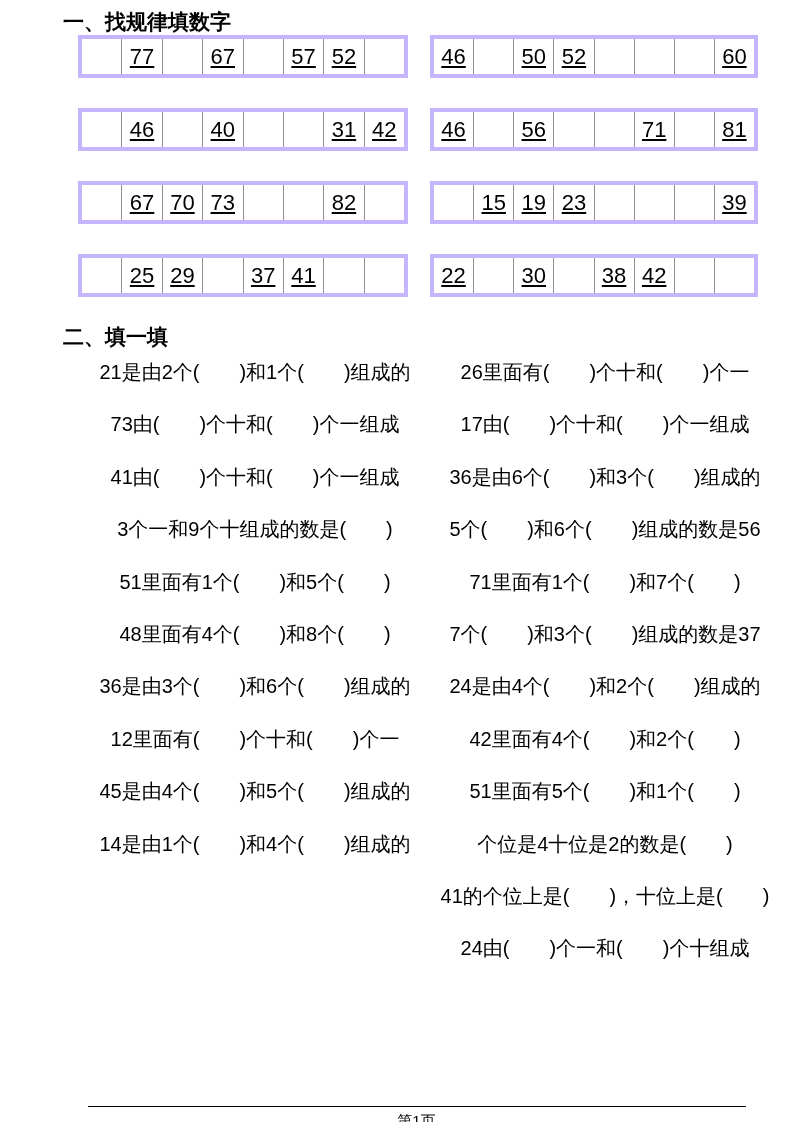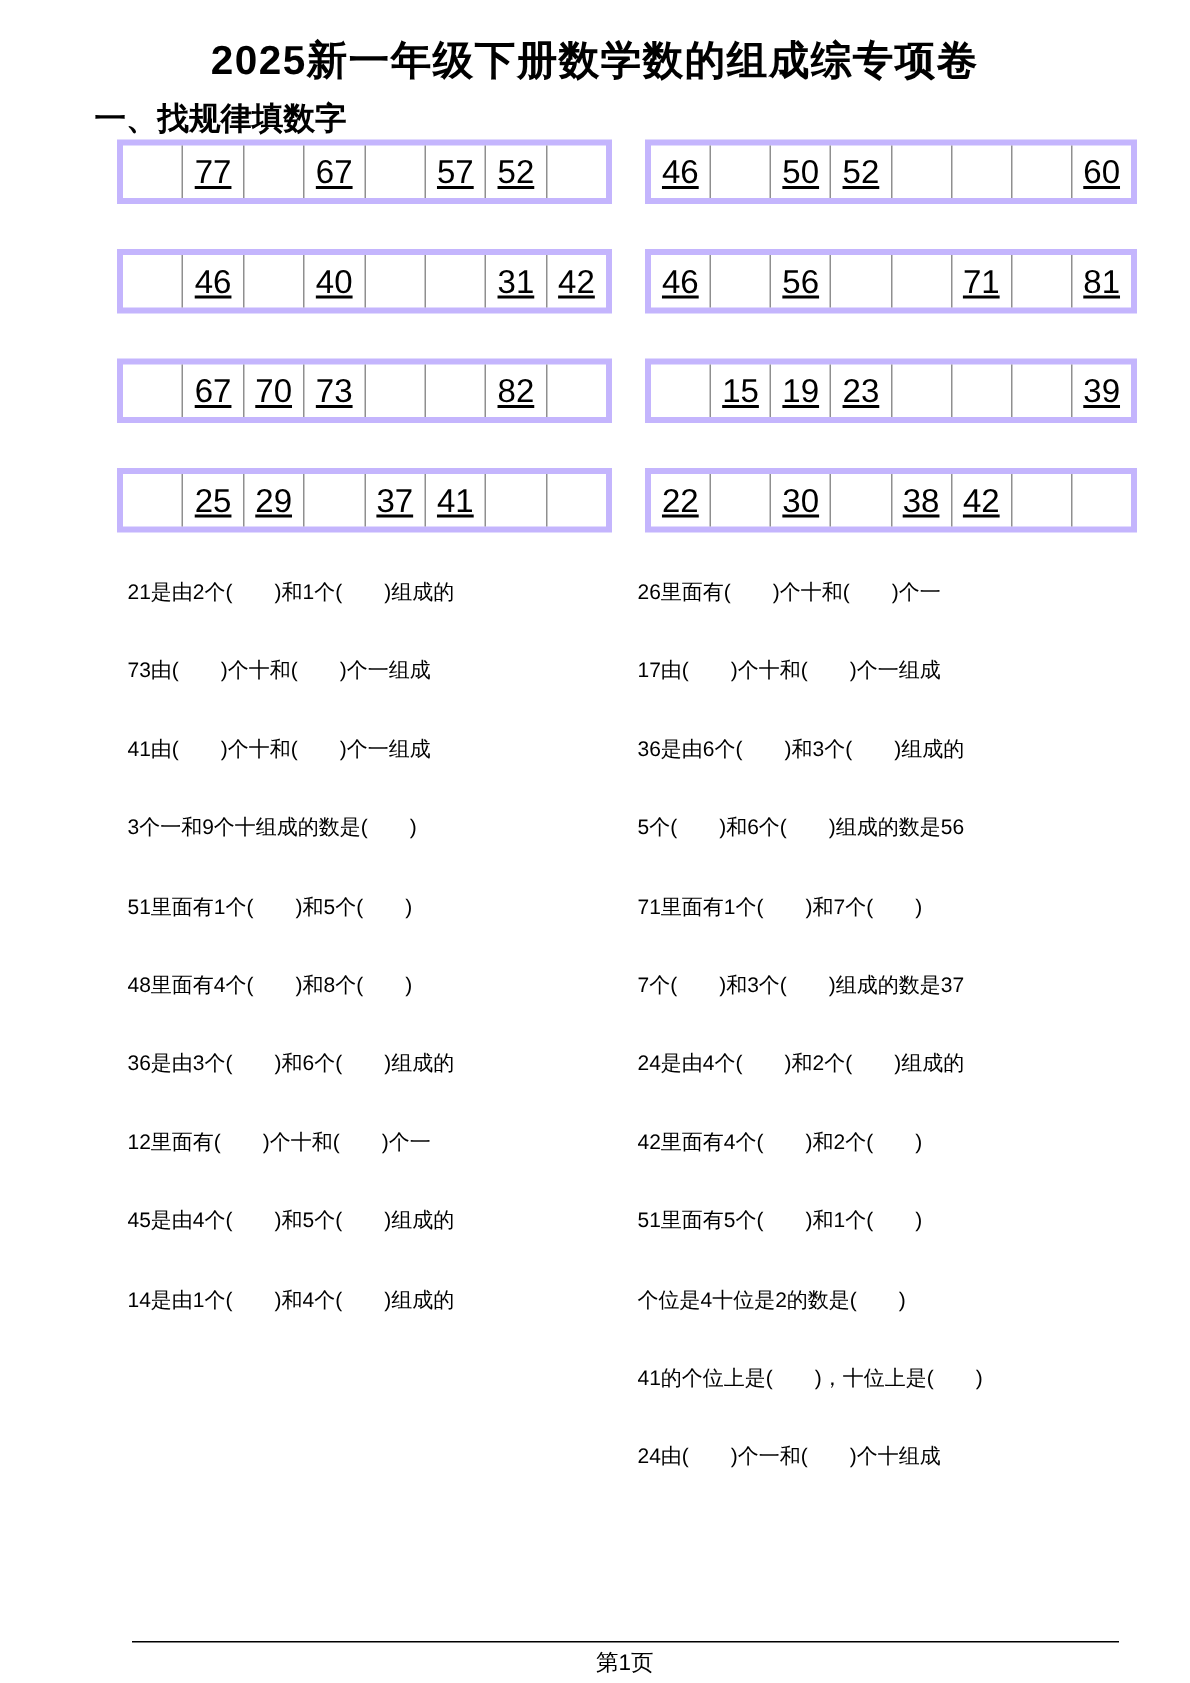--- a/index.html
+++ b/index.html
@@ -62,23 +62,24 @@
   .sec2-heading { margin-top:26px; }
 
   .questions {
     display:flex;
     margin:16px 0 0 85px;
   }
   .q-col-left  { width:340px; }
   .q-col-right { width:360px; }
   .question {
     height:52.4px;
-    font-size:14px;
+    font-size:20px;
     line-height:18px;
     white-space:nowrap;
+    text-align:center;
   }
 
   .footer {
     position:absolute;
     left:0; right:0; bottom:0;
     height:50px;
     margin-left:40px;
   }
   .footer-rule {
     position:absolute;
@@ -91,21 +92,20 @@
     text-align:center;
     font-size:15px;
     line-height:20px;
   }
 </style>
 </head>
 <body>
 
 <div class="page">
 
-  <h1 class="title">2025新一年级下册数学数的组成综专项卷</h1>
 
 
   <div class="sec-heading">一、找规律填数字</div>
 
   <div class="grids">
       <div class="grid-row">
         <div class="num-table left">
           <div class="cell"></div>
           <div class="cell">77</div>
           <div class="cell"></div>
@@ -187,20 +187,21 @@
           <div class="cell">30</div>
           <div class="cell"></div>
           <div class="cell">38</div>
           <div class="cell">42</div>
           <div class="cell"></div>
           <div class="cell"></div>
         </div>
       </div>
     </div>
 
+  <div class="sec-heading sec2-heading">二、填一填</div>
 
   <div class="questions">
       <div class="q-col-left">
         <div class="question">21是由2个(　　)和1个(　　)组成的</div>
         <div class="question">73由(　　)个十和(　　)个一组成</div>
         <div class="question">41由(　　)个十和(　　)个一组成</div>
         <div class="question">3个一和9个十组成的数是(　　)</div>
         <div class="question">51里面有1个(　　)和5个(　　)</div>
         <div class="question">48里面有4个(　　)和8个(　　)</div>
         <div class="question">36是由3个(　　)和6个(　　)组成的</div>

